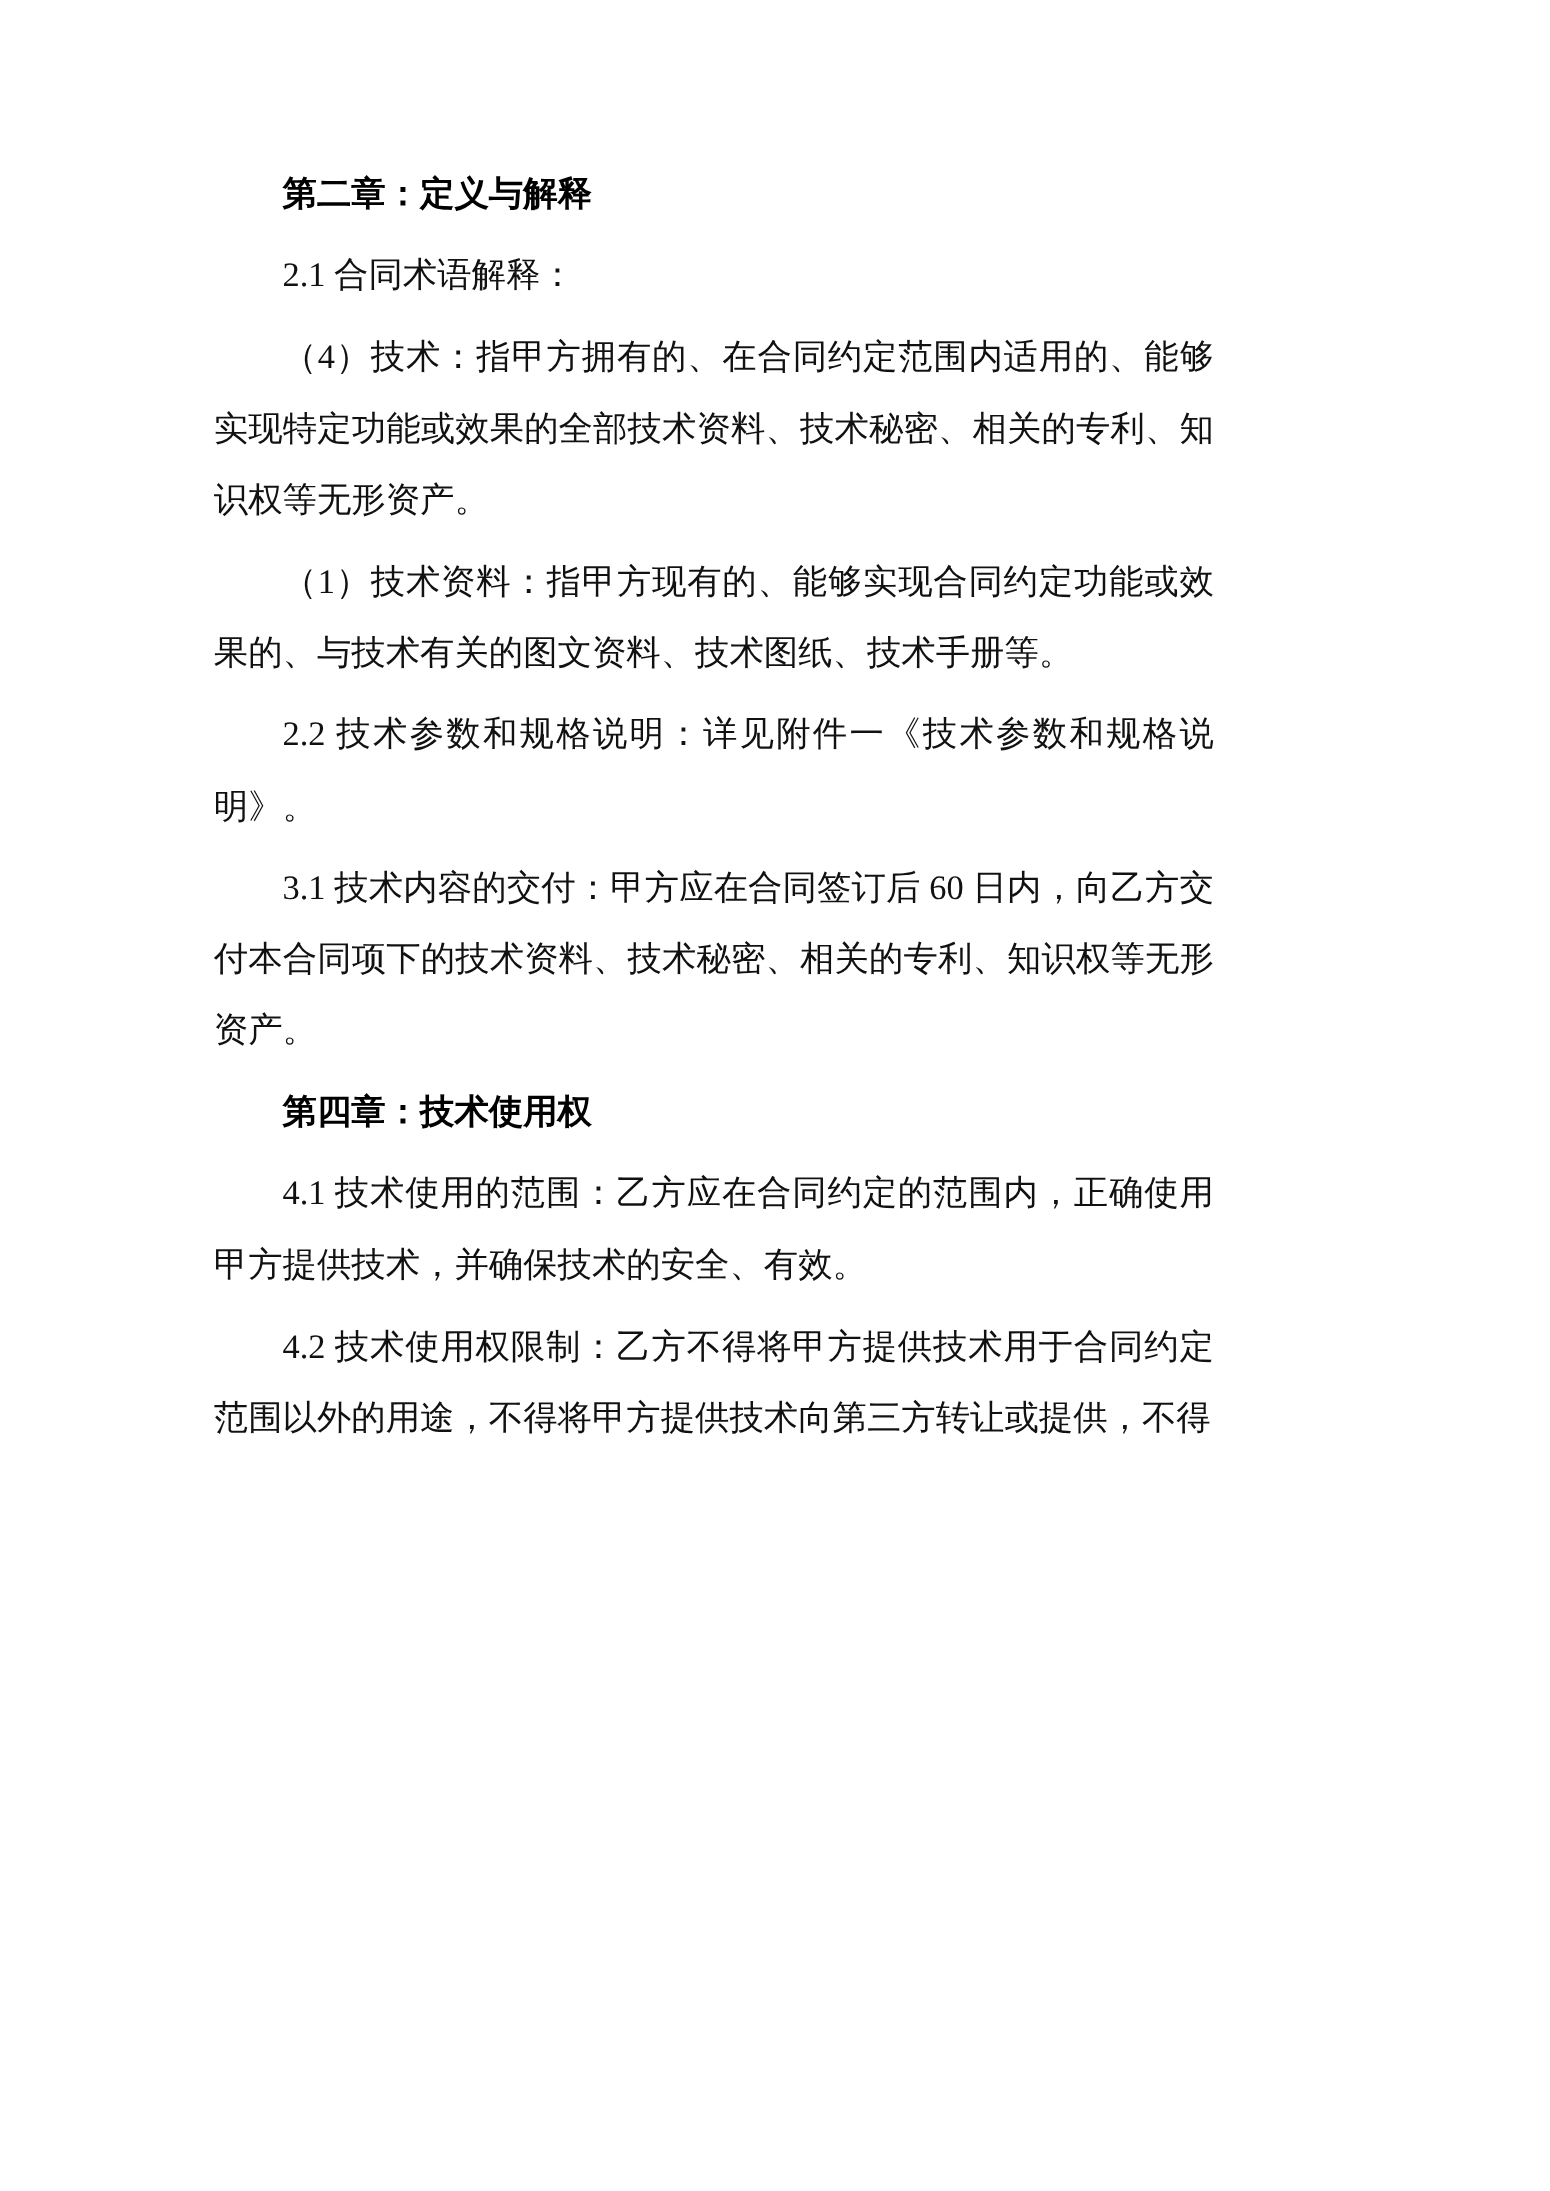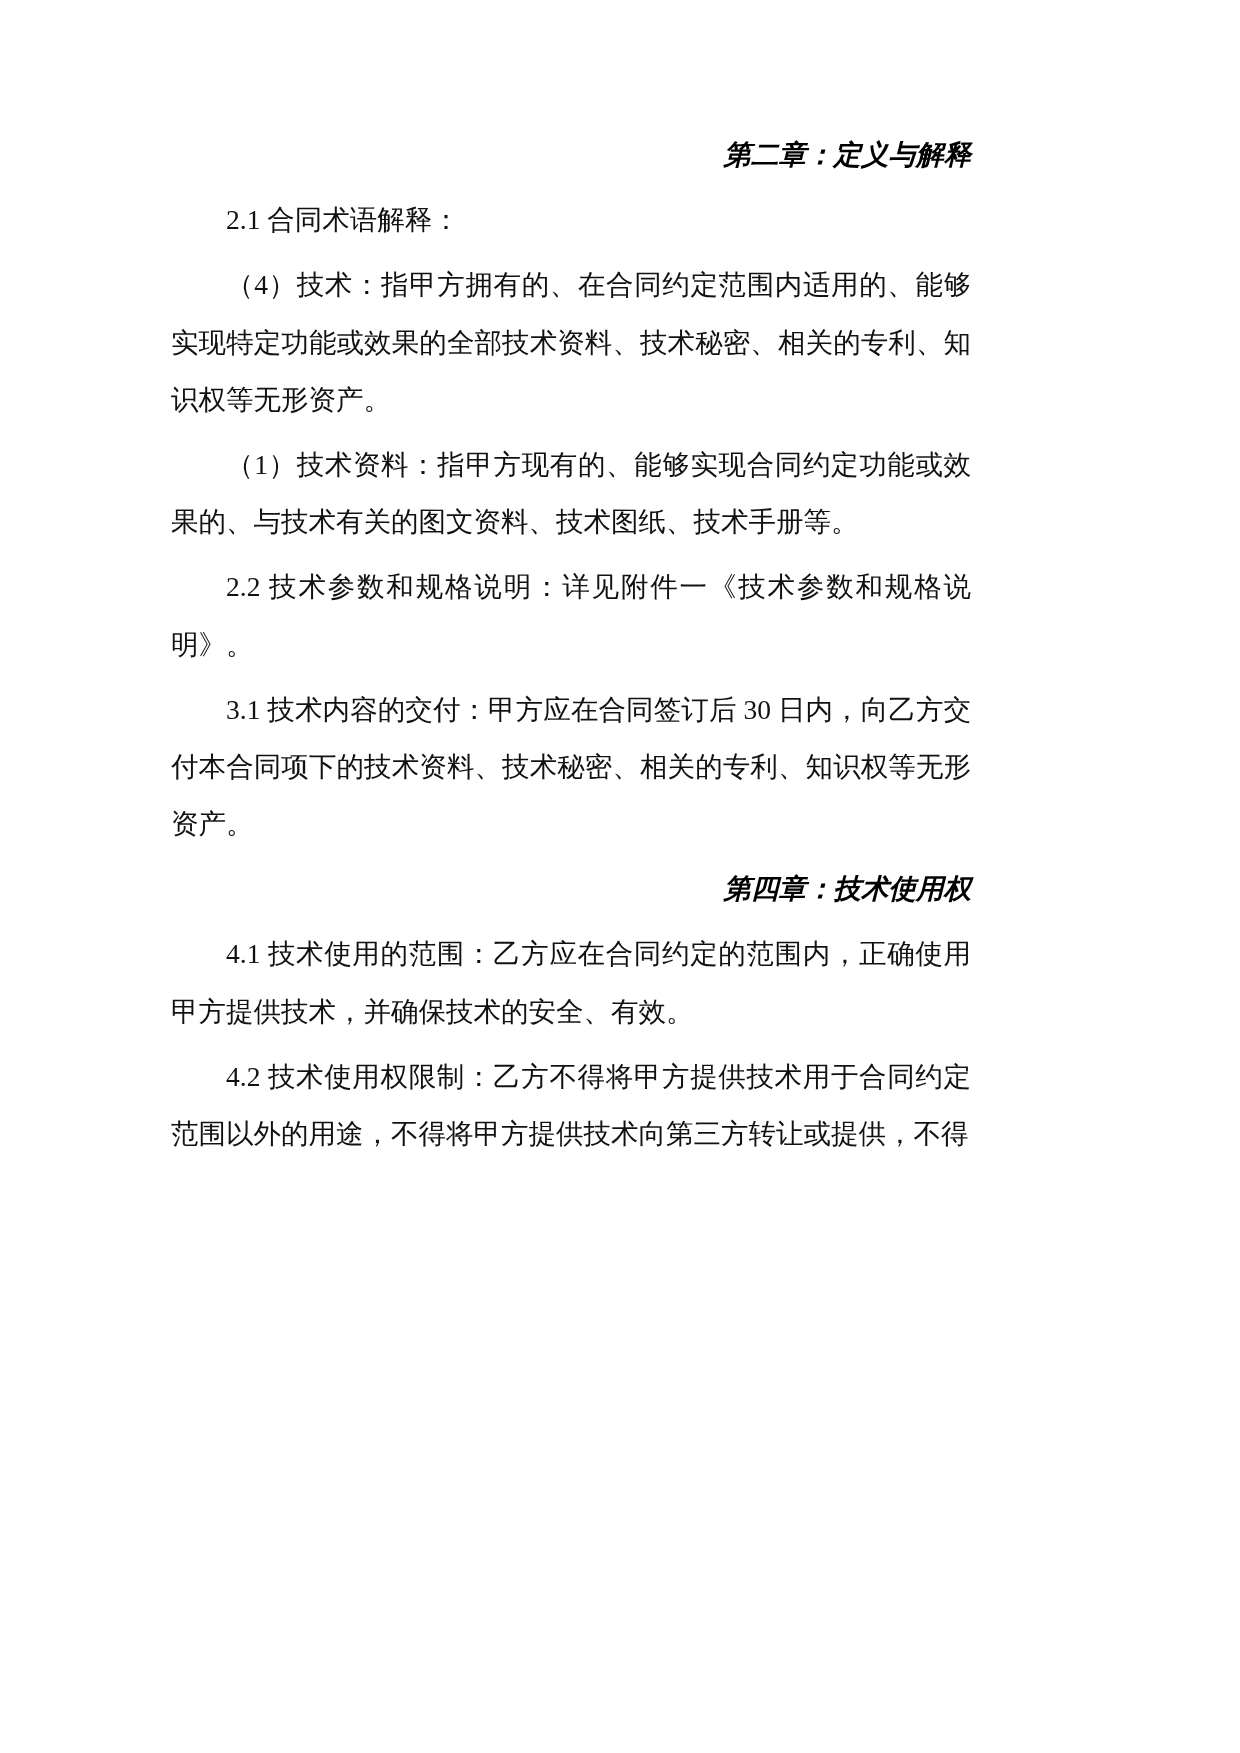--- a/index.html
+++ b/index.html
@@ -29,35 +29,34 @@
     text-align: justify;
   }
   .block {
     margin: 0 0 8px 0;
     text-indent: 2em;
   }
   .block.heading {
     font-family: "Liberation Sans", sans-serif;
     font-weight: 700;
     color: #000000;
-    text-align: right;
-    font-style: italic;
+    text-align: left;
   }
   .block.paragraph {
     font-weight: 400;
   }
 </style>
 </head>
 <body>
 
 <div class="page">
   <div class="doc-body">
       <div class="block heading">第二章：定义与解释</div>
       <div class="block paragraph">2.1 合同术语解释：</div>
       <div class="block paragraph">（4）技术：指甲方拥有的、在合同约定范围内适用的、能够实现特定功能或效果的全部技术资料、技术秘密、相关的专利、知识权等无形资产。</div>
       <div class="block paragraph">（1）技术资料：指甲方现有的、能够实现合同约定功能或效果的、与技术有关的图文资料、技术图纸、技术手册等。</div>
       <div class="block paragraph">2.2 技术参数和规格说明：详见附件一《技术参数和规格说明》。</div>
-      <div class="block paragraph">3.1 技术内容的交付：甲方应在合同签订后 30 日内，向乙方交付本合同项下的技术资料、技术秘密、相关的专利、知识权等无形资产。</div>
+      <div class="block paragraph">3.1 技术内容的交付：甲方应在合同签订后 60 日内，向乙方交付本合同项下的技术资料、技术秘密、相关的专利、知识权等无形资产。</div>
       <div class="block heading">第四章：技术使用权</div>
       <div class="block paragraph">4.1 技术使用的范围：乙方应在合同约定的范围内，正确使用甲方提供技术，并确保技术的安全、有效。</div>
       <div class="block paragraph">4.2 技术使用权限制：乙方不得将甲方提供技术用于合同约定范围以外的用途，不得将甲方提供技术向第三方转让或提供，不得</div>
     </div>
 </div>
 
 </body></html>

